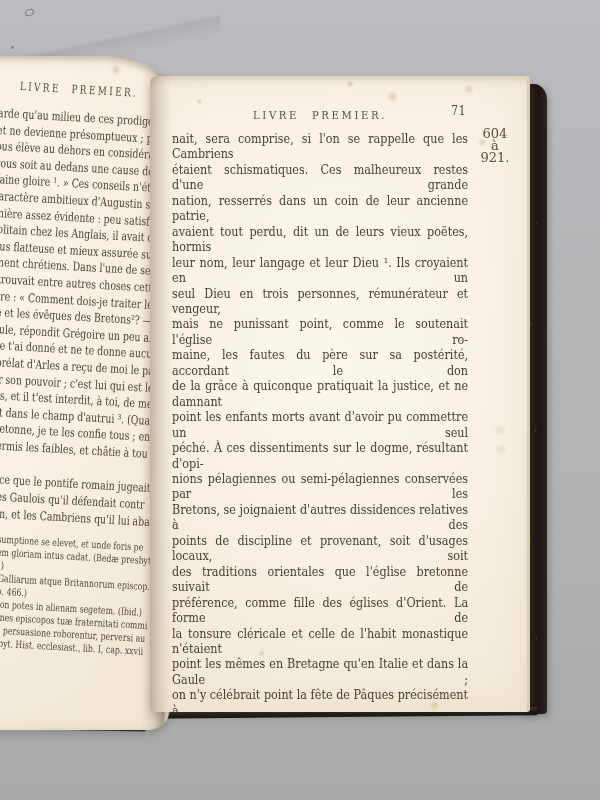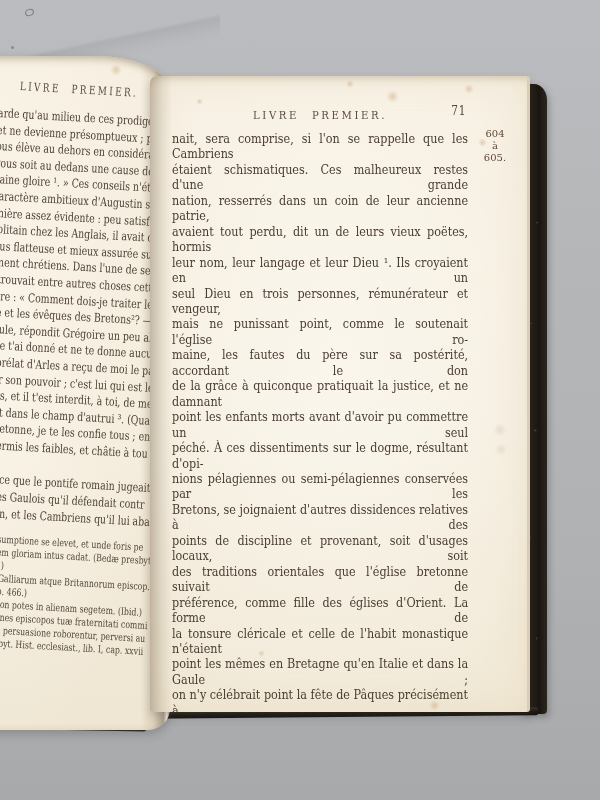--- a/index.html
+++ b/index.html
@@ -85,21 +85,21 @@
     background:linear-gradient(to right,rgba(92,70,46,.30),rgba(92,70,46,.10) 55%,transparent);}
   .rp-content{position:absolute;left:22px;top:28px;width:296px;}
   .rp-scale{width:338px;transform:scaleX(.876);transform-origin:0 0;color:#4a3c30;}
   .rp-headrow{position:relative;text-align:center;height:16px;}
   .rp-header{font-size:11.5px;letter-spacing:3px;word-spacing:8px;color:#5b4c3e;}
   .rp-pagenum{position:absolute;right:2px;top:0;font-size:12px;letter-spacing:1px;color:#55463a;}
   .rp-body{margin-top:11px;}
   .rline{font-size:12.8px;line-height:15.45px;text-align:justify;text-align-last:justify;}
   .rp-margin-note{
     position:absolute;left:326px;top:52px;width:38px;
-    font-size:10px;line-height:12px;text-align:center;color:#63493a;
+    font-size:13px;line-height:12px;text-align:center;color:#63493a;
   }
 
   
   .spot{position:absolute;border-radius:50%;background:radial-gradient(circle,rgba(178,122,66,.30) 0%,rgba(178,122,66,0) 70%);}
   .ghost{position:absolute;border-radius:50%;background:radial-gradient(circle,rgba(128,108,84,.14) 0%,rgba(128,108,84,0) 70%);}
 </style>
 </head>
 <body>
 
 <div class="stage">
@@ -167,21 +167,21 @@
     <div class="spot" style="left:328px;top:62px;width:9px;height:9px;"></div>
     <div class="spot" style="left:279px;top:624px;width:11px;height:11px;"></div>
     <div class="spot" style="left:108px;top:574px;width:7px;height:7px;"></div>
     <div class="spot" style="left:46px;top:22px;width:7px;height:7px;"></div>
     <div class="ghost" style="left:342px;top:348px;width:16px;height:12px;"></div>
     <div class="ghost" style="left:344px;top:368px;width:14px;height:11px;"></div>
 
     <div class="rp-margin-note">
       <div>604</div>
       <div>à</div>
-      <div>605.</div>
+      <div>921.</div>
     </div>
 
     <div class="rp-content">
       <div class="rp-scale">
         <div class="rp-headrow">
           <span class="rp-header">LIVRE PREMIER.</span>
           <span class="rp-pagenum">71</span>
         </div>
         <div class="rp-body">
             <div class="rline">nait, sera comprise, si l'on se rappelle que les Cambriens</div>

